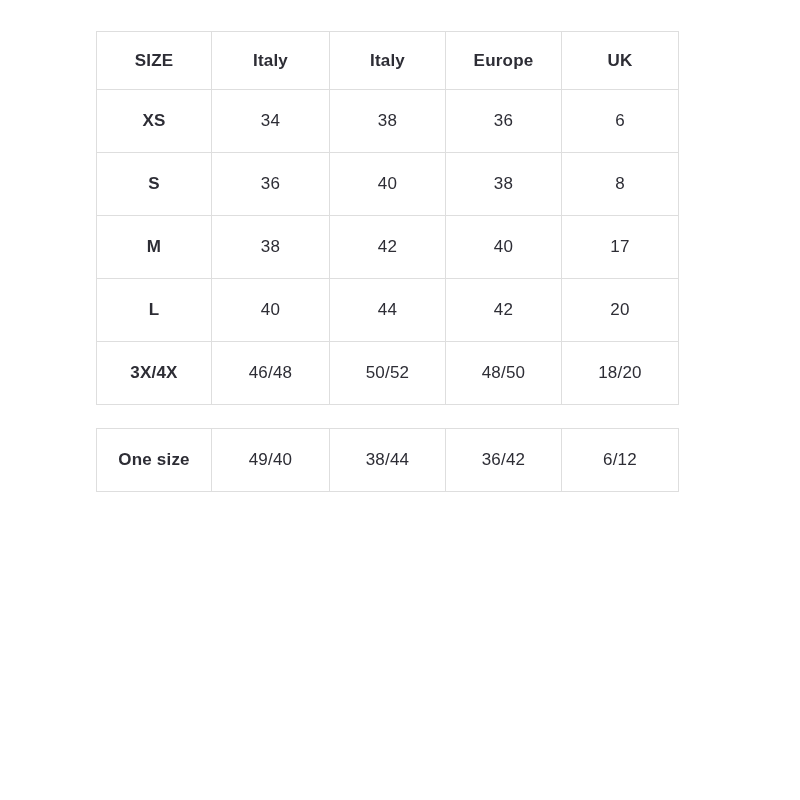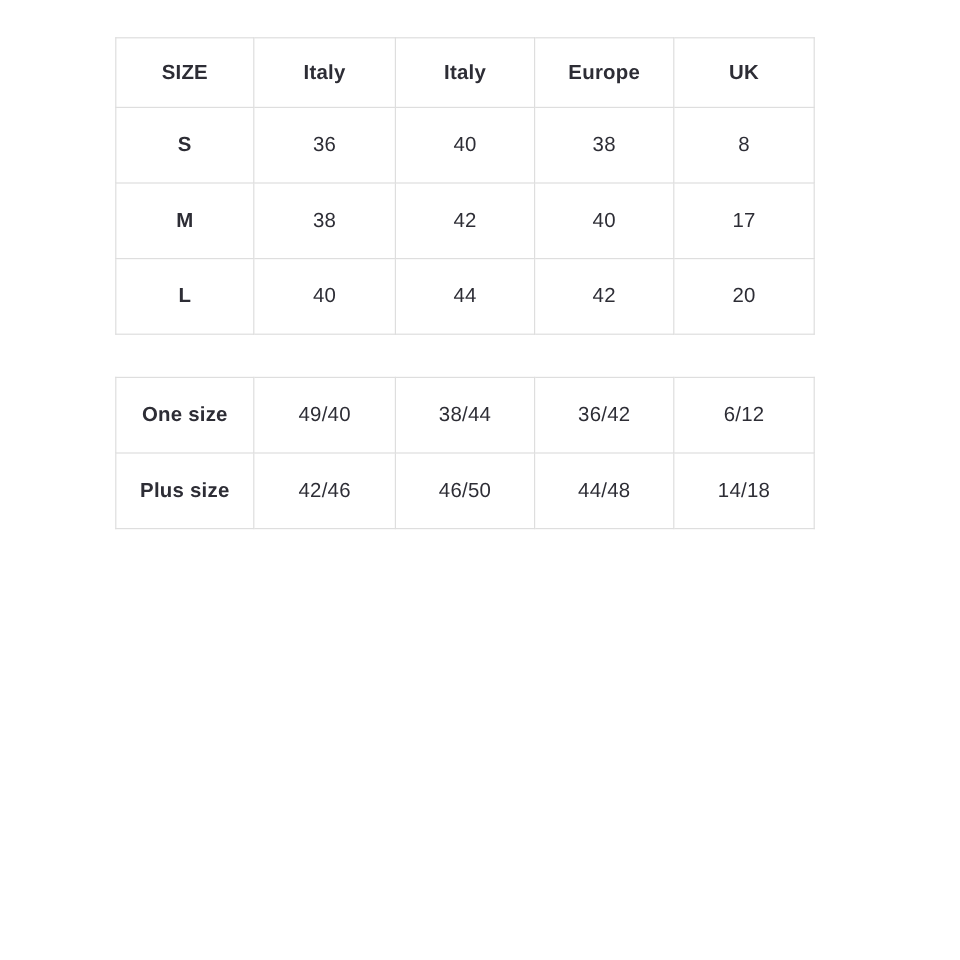--- a/index.html
+++ b/index.html
@@ -35,21 +35,21 @@
     vertical-align: middle;
     font-size: 17px;
     font-weight: 400;
     letter-spacing: 0.2px;
     padding: 0;
   }
   thead tr { height: 58px; }
   tbody tr { height: 63px; }
   thead th { font-weight: 700; }
   tbody th { font-weight: 700; }
-  .second-table { margin-top: 35px; border-radius: 16px; }
+  .second-table { margin-top: 23px; border-radius: 16px; }
 </style>
 </head>
 <body>
 
 <div class="tables-wrap">
 
   <table>
     <colgroup>
       <col class="c-size">
         <col class="c-europe">
@@ -61,62 +61,69 @@
       <tr>
           <th>SIZE</th>
           <th>Italy</th>
           <th>Italy</th>
           <th>Europe</th>
           <th>UK</th>
         </tr>
     </thead>
     <tbody>
         <tr>
+          <th>XS</th>
+          <td>34</td>
+          <td>38</td>
+          <td>36</td>
+          <td>6</td>
+        </tr>
+        <tr>
           <th>S</th>
           <td>36</td>
           <td>40</td>
           <td>38</td>
           <td>8</td>
         </tr>
         <tr>
           <th>M</th>
           <td>38</td>
           <td>42</td>
           <td>40</td>
           <td>17</td>
         </tr>
         <tr>
           <th>L</th>
           <td>40</td>
           <td>44</td>
           <td>42</td>
           <td>20</td>
         </tr>
+        <tr>
+          <th>3X/4X</th>
+          <td>46/48</td>
+          <td>50/52</td>
+          <td>48/50</td>
+          <td>18/20</td>
+        </tr>
       </tbody>
   </table>
 
   <table class="second-table">
     <colgroup>
       <col class="c-size">
         <col class="c-europe">
         <col class="c-italy">
         <col class="c-france">
         <col class="c-uk">
     </colgroup>
     <tbody>
         <tr>
           <th>One size</th>
           <td>49/40</td>
           <td>38/44</td>
           <td>36/42</td>
           <td>6/12</td>
         </tr>
-        <tr>
-          <th>Plus size</th>
-          <td>42/46</td>
-          <td>46/50</td>
-          <td>44/48</td>
-          <td>14/18</td>
-        </tr>
       </tbody>
   </table>
 
 </div>
 
 </body></html>

